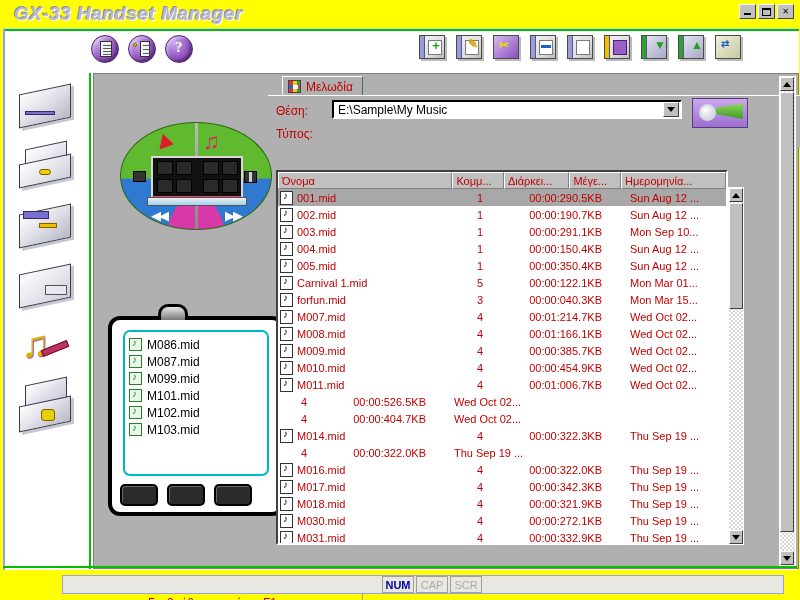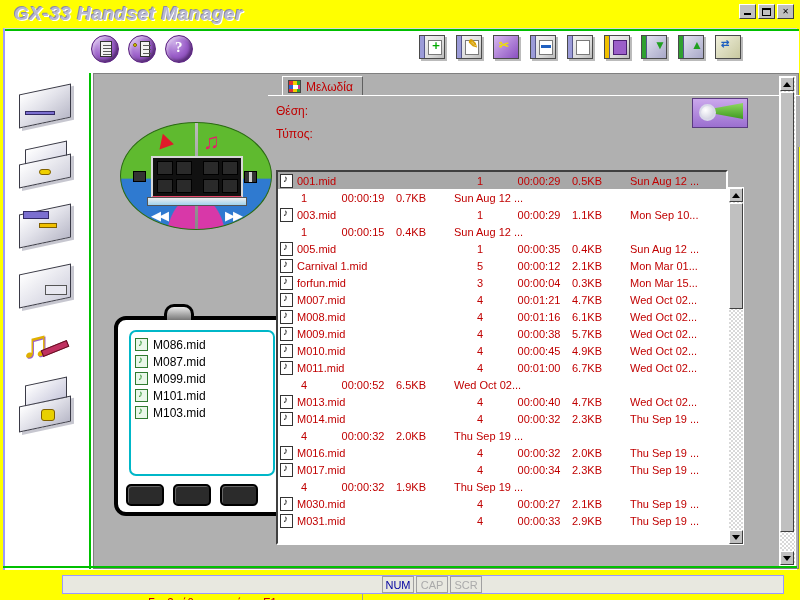--- a/index.html
+++ b/index.html
@@ -154,21 +154,21 @@
   #player-graphic .note { position:absolute; left:82px; top:8px; color:#e0206a; font-size:22px; line-height:1; }
   #player-graphic .sq { position:absolute; width:13px;height:11px;background:#333;border:1px solid #000; }
   #player-graphic .pause { position:absolute; right:14px; top:48px; width:13px; height:12px;
     background: repeating-linear-gradient(90deg,#333 0 4px,#cfcfcf 4px 7px,#333 7px 11px); border:1px solid #000; }
   #player-graphic .rew, #player-graphic .ff { position:absolute; top:85px; font-size:13px; color:#fff; letter-spacing:-2px; }
   #player-graphic .rew { left:30px; } #player-graphic .ff { right:30px; }
   #player-graphic .vsplit { position:absolute; left:74px; top:0; bottom:0; width:3px; background: linear-gradient(#bbb,#888); }
 
   
   #phone {
-    position:absolute; left: 20px; top: 242px; width: 176px; height: 200px;
+    position:absolute; left: 14px; top: 242px; width: 176px; height: 200px;
     background:#ffffff; border: 4px solid #000; border-radius: 12px;
   }
   #phone-ant {
     position:absolute; left:46px; top:-16px; width:30px; height:16px;
     background: linear-gradient(#e8e8e8,#777); border:3px solid #000; border-bottom:none;
     border-radius: 10px 10px 0 0;
   }
   #phone-screen {
     position:absolute; left:11px; top:10px; right:11px; height:146px;
     background:#ffffff; border:2px solid #00b7c8; border-radius:7px;
@@ -245,21 +245,21 @@
     border-right:1px solid #808080; border-bottom:1px solid #808080;
     border-top:1px solid #ffffff; border-left:1px solid #ffffff;
     padding-left:3px; display:flex; align-items:center; overflow:hidden;
     white-space:nowrap; cursor:pointer; box-sizing:border-box;
   }
   #list-rows { height:358px; overflow:hidden; background:#fff; }
   .lrow { display:flex; height:17px; align-items:center; font-size:11px; color:#c00000; }
   .lrow.sel { background:#a8a8a8; }
   .c-name { width:176px; display:flex; align-items:center; padding-left:2px; overflow:hidden; white-space:nowrap; }
   .c-trk  { width:52px; text-align:center; }
-  .c-dur  { width:66px; text-align:center; }
+  .c-dur  { width:66px; text-align:right; }
   .c-size { width:52px; text-align:left; }
   .c-date { width:102px; padding-left:6px; white-space:nowrap; overflow:hidden; }
   .fico {
     width:13px;height:14px; flex:0 0 auto; margin-right:4px; position:relative;
     background:#ffffff; border:1px solid #333;
   }
   .fico::after{ content:"♪"; position:absolute; left:2px; top:-2px; font-size:10px; color:#000; }
 
   
   .sbar {
@@ -289,21 +289,21 @@
     position:absolute; left:0; top:570px; width:800px; height:30px; background:#ffff00;
   }
   #sb-inner {
     position:absolute; left:62px; top:5px; width:722px; height:19px;
     background:#e8e8e0; border:1px solid #9a9aff; display:flex; align-items:center;
   }
   .sb-pane { height:17px; display:flex; align-items:center; justify-content:center;
              font-size:12px; color:#c00000; border-right:1px solid #a0a0a0;margin-top:36px; }
   .sb-ind { width:32px; height:17px; display:flex;align-items:center;justify-content:center;
             font-size:11px; border:1px solid #a0a0a0; margin-left:2px; }
-  .sb-ind.on { color:#0000a0; font-weight:normal;margin-left:19px; }
+  .sb-ind.on { color:#0000a0; font-weight:bold;margin-left:19px; }
   .sb-ind.off { color:#aaaaaa; }
   #green-bottom { position:absolute; left:3px; top:566px; width:794px; height:2px; background:#00c000; }
 </style>
 </head>
 <body>
 
 <div id="titlebar">
   <div id="title-text">GX-33 Handset Manager</div>
   <div id="win-controls">
     <div class="win-btn wb-min">
@@ -477,20 +477,24 @@
           <div class="phone-row">
             <span class="pi"></span>
             <span>M099.mid</span>
           </div>
           <div class="phone-row">
             <span class="pi"></span>
             <span>M101.mid</span>
           </div>
           <div class="phone-row">
             <span class="pi"></span>
+            <span>M102.mid</span>
+          </div>
+          <div class="phone-row">
+            <span class="pi"></span>
             <span>M103.mid</span>
           </div>
         </div>
         <div id="phone-btns">
           <div class="pbtn"></div>
           <div class="pbtn"></div>
           <div class="pbtn"></div>
         </div>
       </div>
 
@@ -498,58 +502,77 @@
 
         <div id="tabrow">
           <div id="tab-melodia">
             <span class="tgrid"></span>
             <span id="tab-label">Μελωδία</span>
           </div>
         </div>
 
         <div id="formarea">
           <span class="frm-label" style="left:8px;top:8px;">Θέση:</span>
+          <div class="combo" style="left:64px;top:4px;width:350px;">
+            <span class="val">E:\Sample\My Music</span>
+            <span class="arrow"></span>
+          </div>
 
           <span class="frm-label" style="left:8px;top:31px;">Τύπος:</span>
 
           <div id="browse-btn" style="left:424px;top:2px;">
             <div class="horn"></div>
               <div class="mg"></div>
           </div>
         </div>
 
         <div id="listbox">
+          <div id="list-header">
+            <div class="hcell" style="width:176px">Όνομα</div>
+            <div class="hcell" style="width:52px">Κομμ...</div>
+            <div class="hcell" style="width:66px">Διάρκει...</div>
+            <div class="hcell" style="width:52px">Μέγε...</div>
+            <div class="hcell" style="width:106px">Ημερομηνία...</div>
+          </div>
           <div id="list-rows">
               <div class="lrow sel">
                 <span class="c-name">
                   <span class="fico"></span>
                   <span>001.mid</span>
                 </span>
                 <span class="c-trk">1</span>
                 <span class="c-dur">00:00:29</span>
                 <span class="c-size">0.5KB</span>
                 <span class="c-date">Sun Aug 12 ...</span>
               </div>
               <div class="lrow">
+                <span class="c-name">
+                  <span class="fico"></span>
+                  <span>002.mid</span>
+                </span>
                 <span class="c-trk">1</span>
                 <span class="c-dur">00:00:19</span>
                 <span class="c-size">0.7KB</span>
                 <span class="c-date">Sun Aug 12 ...</span>
               </div>
               <div class="lrow">
                 <span class="c-name">
                   <span class="fico"></span>
                   <span>003.mid</span>
                 </span>
                 <span class="c-trk">1</span>
                 <span class="c-dur">00:00:29</span>
                 <span class="c-size">1.1KB</span>
                 <span class="c-date">Mon Sep 10...</span>
               </div>
               <div class="lrow">
+                <span class="c-name">
+                  <span class="fico"></span>
+                  <span>004.mid</span>
+                </span>
                 <span class="c-trk">1</span>
                 <span class="c-dur">00:00:15</span>
                 <span class="c-size">0.4KB</span>
                 <span class="c-date">Sun Aug 12 ...</span>
               </div>
               <div class="lrow">
                 <span class="c-name">
                   <span class="fico"></span>
                   <span>005.mid</span>
                 </span>
@@ -628,24 +651,20 @@
                 <span class="c-size">6.7KB</span>
                 <span class="c-date">Wed Oct 02...</span>
               </div>
               <div class="lrow">
                 <span class="c-trk">4</span>
                 <span class="c-dur">00:00:52</span>
                 <span class="c-size">6.5KB</span>
                 <span class="c-date">Wed Oct 02...</span>
               </div>
               <div class="lrow">
-                <span class="c-name">
-                  <span class="fico"></span>
-                  <span>M013.mid</span>
-                </span>
                 <span class="c-trk">4</span>
                 <span class="c-dur">00:00:40</span>
                 <span class="c-size">4.7KB</span>
                 <span class="c-date">Wed Oct 02...</span>
               </div>
               <div class="lrow">
                 <span class="c-name">
                   <span class="fico"></span>
                   <span>M014.mid</span>
                 </span>
@@ -674,20 +693,24 @@
                 <span class="c-name">
                   <span class="fico"></span>
                   <span>M017.mid</span>
                 </span>
                 <span class="c-trk">4</span>
                 <span class="c-dur">00:00:34</span>
                 <span class="c-size">2.3KB</span>
                 <span class="c-date">Thu Sep 19 ...</span>
               </div>
               <div class="lrow">
+                <span class="c-name">
+                  <span class="fico"></span>
+                  <span>M018.mid</span>
+                </span>
                 <span class="c-trk">4</span>
                 <span class="c-dur">00:00:32</span>
                 <span class="c-size">1.9KB</span>
                 <span class="c-date">Thu Sep 19 ...</span>
               </div>
               <div class="lrow">
                 <span class="c-name">
                   <span class="fico"></span>
                   <span>M030.mid</span>
                 </span>

